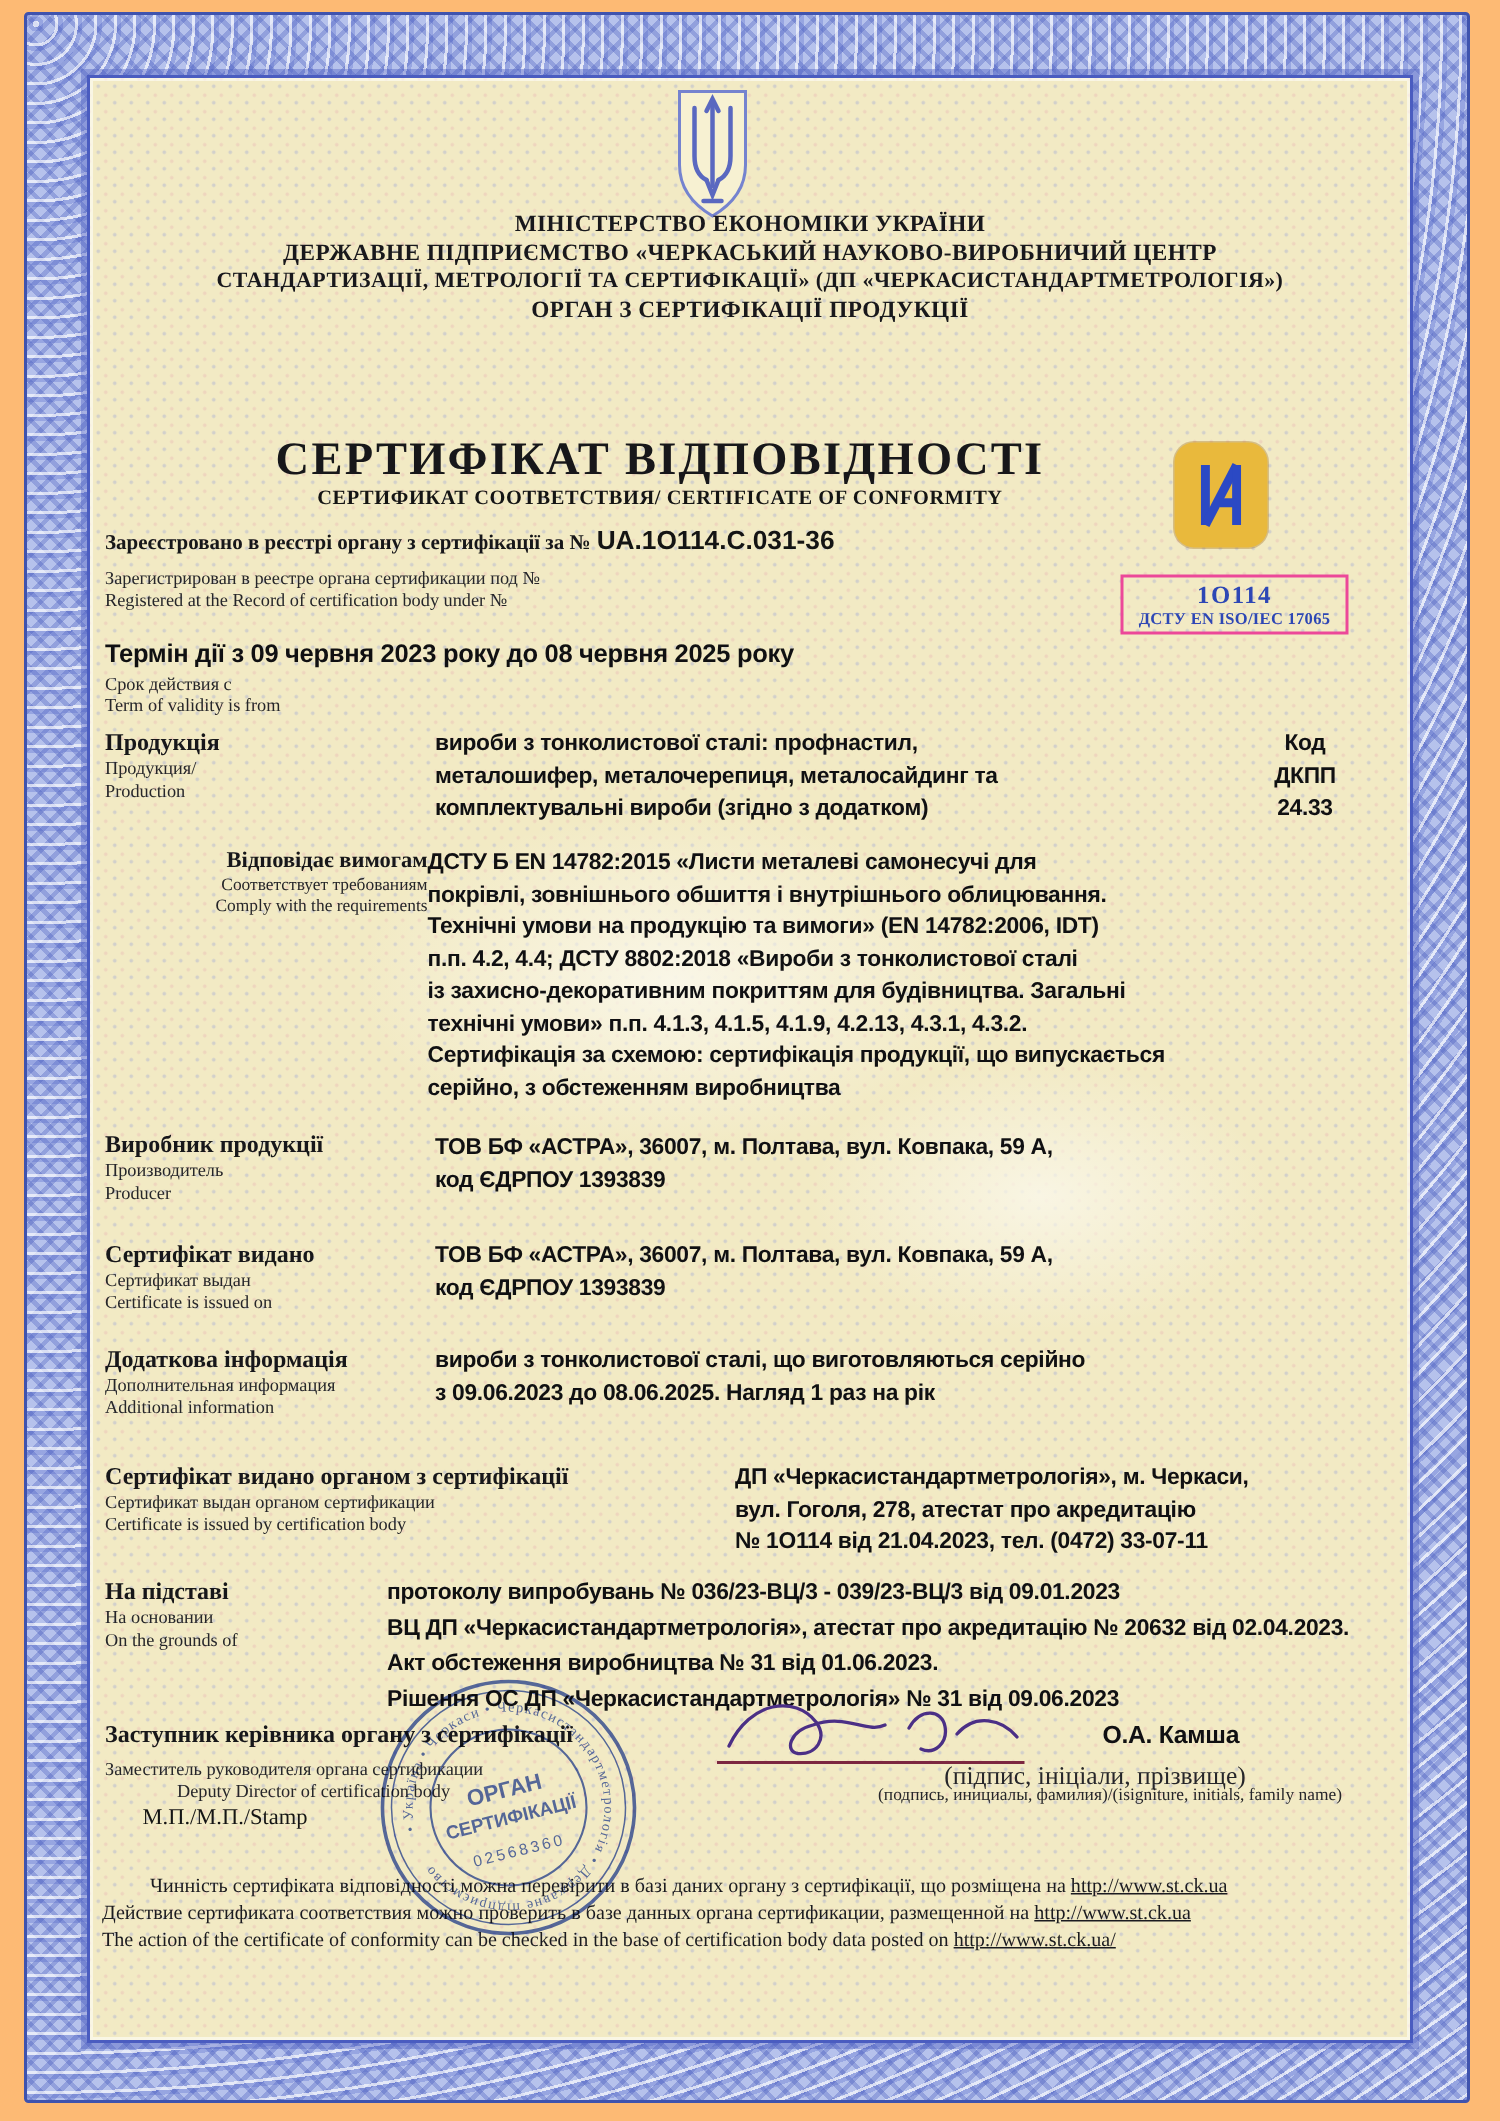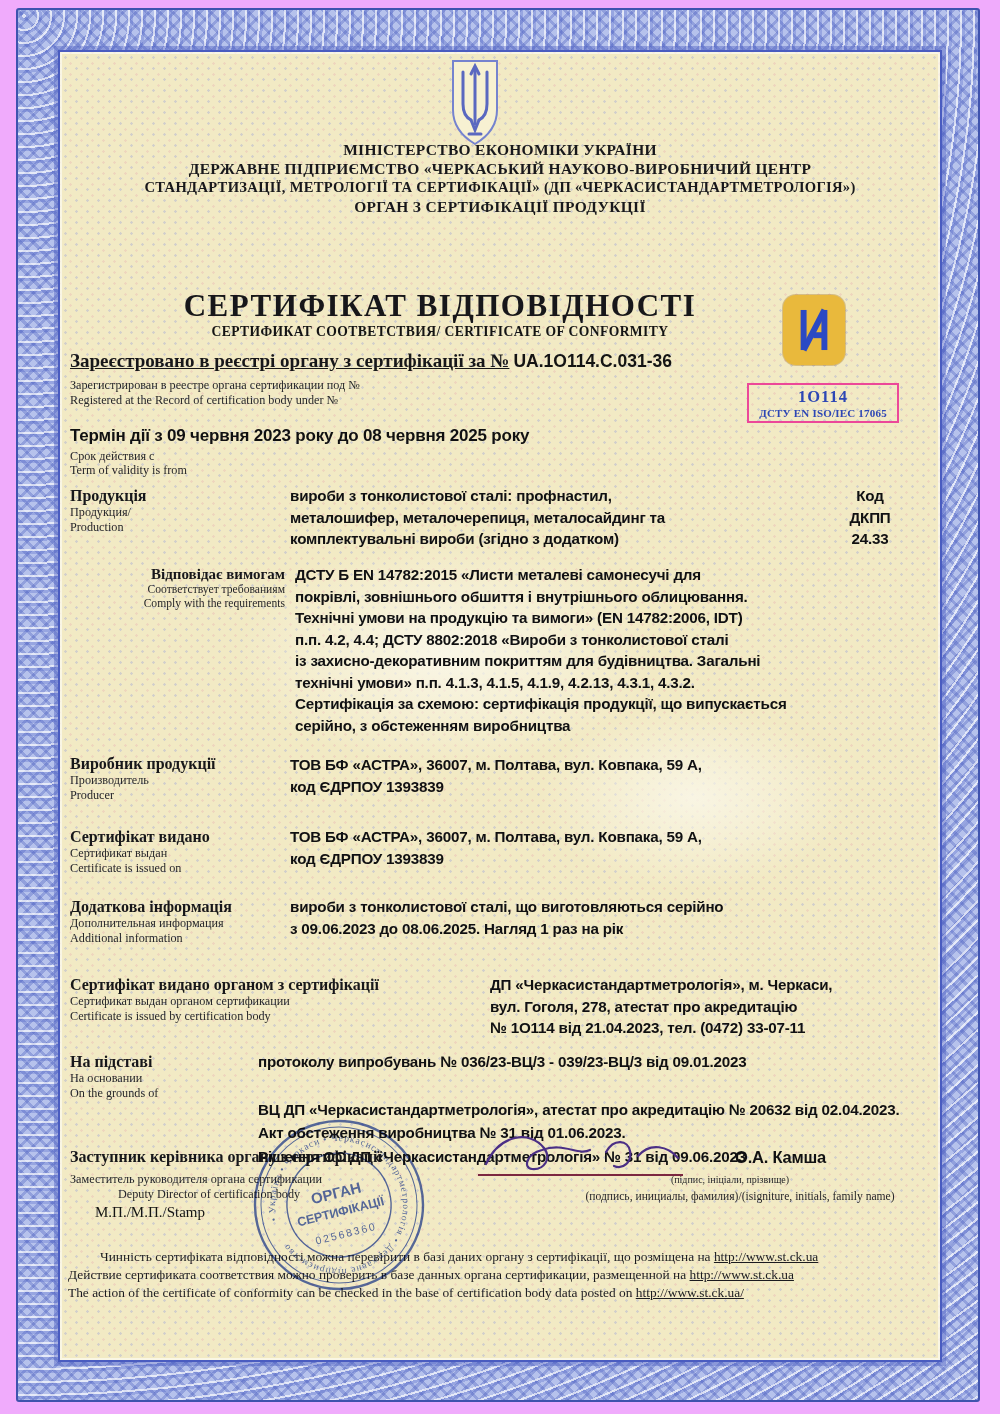--- a/index.html
+++ b/index.html
@@ -1,16 +1,16 @@
 <!DOCTYPE html>
 <html><head>
 <meta charset="utf-8">
 <style>
   html,body{margin:0;padding:0;background:#fff;}
-  .page{position:relative;width:1000px;height:1414px;background:#f0abfc;overflow:hidden;
+  .page{position:relative;width:1000px;height:1414px;background:#fdba74;overflow:hidden;
         font-family:"Liberation Serif", serif;color:#141414;}
   
   .band{position:absolute;left:16px;top:8px;width:964px;height:1394px;box-sizing:border-box;
         background-color:#b6c2ec;
         background-image:
           repeating-radial-gradient(circle at 6px 6px, rgba(255,255,255,.65) 0 2px, rgba(80,100,200,.30) 2px 5px, transparent 5px 13px),
           repeating-linear-gradient(45deg, rgba(62,82,185,.30) 0 3px, transparent 3px 9px),
           repeating-linear-gradient(-45deg, rgba(62,82,185,.30) 0 3px, transparent 3px 9px);
         border:2px solid #3f53ae;border-radius:3px;}
   
@@ -29,33 +29,33 @@
   .ctr{text-align:center;}
   .hline{font-weight:bold;font-size:15.5px;letter-spacing:.3px;color:#18181c;}
   .hline.small{font-size:14.6px;}
   .doc-title{font-weight:bold;font-size:31px;letter-spacing:1.5px;color:#17171a;}
   .doc-sub{font-weight:bold;font-size:13.6px;letter-spacing:.4px;}
   .lbl{font-weight:bold;font-size:16px;color:#17171a;}
   .lbl-s{font-size:12.2px;line-height:1.22;color:#26262a;}
   .val{font-family:"Liberation Sans", sans-serif;font-weight:bold;font-size:15.2px;
        letter-spacing:-.2px;line-height:1.42;color:#101012;white-space:pre-line;}
   .val.big{font-size:17px;}
-  .reg-lbl{font-weight:bold;font-size:19px;color:#17171a;text-decoration:underline;}
+  .reg-lbl{font-weight:bold;font-size:14px;color:#17171a;}
   .reg-num{font-family:"Liberation Sans", sans-serif;font-weight:bold;font-size:17.5px;letter-spacing:0;}
   .badge{width:62px;height:70px;background:#e9b93c;border-radius:13px;
          display:flex;align-items:center;justify-content:center;
          box-shadow:0 0 0 1px rgba(160,110,20,.35);}
   .acc-box{box-sizing:border-box;border:2px solid #ec4899;text-align:center;padding-top:2px;
            color:#2d47b5;font-weight:bold;}
   .acc-num{font-size:16.5px;letter-spacing:1px;}
   .acc-std{font-size:11px;letter-spacing:.2px;}
   .footer-line{font-size:13.4px;color:#1b1b20;white-space:nowrap;}
   .furl{text-decoration:underline;}
   .sig-line{border-bottom:2px solid #7c2740;}
-  .cap{font-size:10px;color:#26262a;}
+  .cap{font-size:17px;color:#26262a;}
   .stamp-wrap{opacity:.85;transform:rotate(-14deg);mix-blend-mode:multiply;}
 </style>
 </head>
 <body>
 
 <div class="page">
   <div class="band"></div>
   <div class="inner"></div>
 
   <div class="abs" style="left:450px;top:58px;width:50px;height:90px;">
@@ -116,21 +116,21 @@
 комплектувальні вироби (згідно з додатком)</div>
   <div class="abs val ctr" style="left:828px;top:485px;width:84px;">Код
 ДКПП
 24.33</div>
 
   <div class="abs" style="left:70px;top:566px;width:215px;text-align:right;">
     <div class="lbl" style="font-size:15px;">Відповідає вимогам</div>
     <div class="lbl-s" style="font-size:11.6px;">Соответствует требованиям</div>
     <div class="lbl-s" style="font-size:11.6px;">Comply with the requirements</div>
   </div>
-  <div class="abs val" style="left:295px;top:564px;width:615px;">ДСТУ Б EN 14782:2015 «Листи металеві самонесучі для
+  <div class="abs val" style="left:285px;top:564px;width:615px;">ДСТУ Б EN 14782:2015 «Листи металеві самонесучі для
 покрівлі, зовнішнього обшиття і внутрішнього облицювання.
 Технічні умови на продукцію та вимоги» (EN 14782:2006, IDT)
 п.п. 4.2, 4.4; ДСТУ 8802:2018 «Вироби з тонколистової сталі
 із захисно-декоративним покриттям для будівництва. Загальні
 технічні умови» п.п. 4.1.3, 4.1.5, 4.1.9, 4.2.13, 4.3.1, 4.3.2.
 Сертифікація за схемою: сертифікація продукції, що випускається
 серійно, з обстеженням виробництва</div>
 
   <div class="abs" style="left:70px;top:755px;width:215px;">
     <div class="lbl">Виробник продукції</div>
@@ -165,21 +165,21 @@
 вул. Гоголя, 278, атестат про акредитацію
 № 1О114 від 21.04.2023, тел. (0472) 33-07-11</div>
 
   <div class="abs" style="left:70px;top:1053px;width:185px;">
     <div class="lbl">На підставі</div>
     <div class="lbl-s">На основании</div>
     <div class="lbl-s">On the grounds of</div>
   </div>
   <div class="abs" style="left:258px;top:1050px;width:690px;">
     <div class="val" style="line-height:1.55;">протоколу випробувань № 036/23-ВЦ/3 - 039/23-ВЦ/3 від 09.01.2023</div>
-    <div class="val" style="line-height:1.55;margin-top:24px;">ВЦ ДП «Черкасистандартметрологія», атестат про акредитацію № 20632 від 02.04.2023.</div>
+    <div class="val" style="line-height:1.55;">ВЦ ДП «Черкасистандартметрологія», атестат про акредитацію № 20632 від 02.04.2023.</div>
     <div class="val" style="line-height:1.55;">Акт обстеження виробництва № 31 від 01.06.2023.</div>
     <div class="val" style="line-height:1.55;">Рішення ОС ДП «Черкасистандартметрологія» № 31 від 09.06.2023</div>
   </div>
 
   <div class="abs lbl" style="left:70px;top:1148px;">Заступник керівника органу з сертифікації</div>
   <div class="abs lbl-s" style="left:70px;top:1172px;">Заместитель руководителя органа сертификации</div>
   <div class="abs lbl-s" style="left:70px;top:1187px;margin-left:48px;">Deputy Director of certification body</div>
   <div class="abs" style="left:95px;top:1204px;font-size:15px;">М.П./М.П./Stamp</div>
 
   <div class="abs sig-line" style="left:478px;top:1128px;width:205px;height:46px;">

